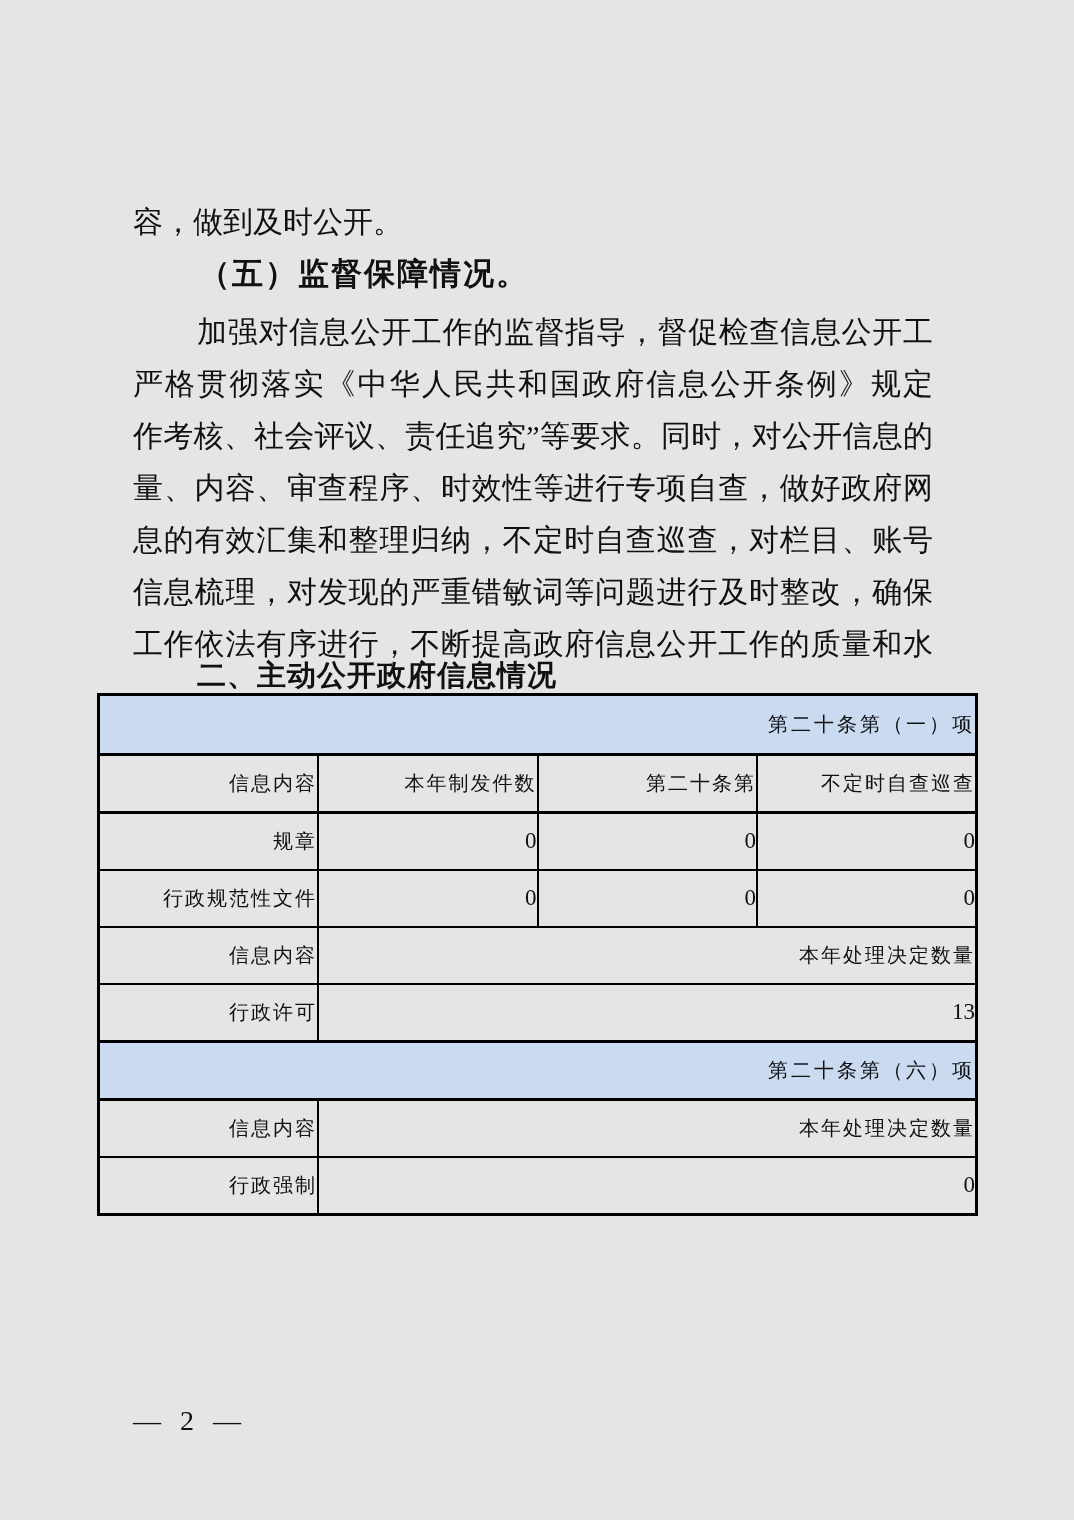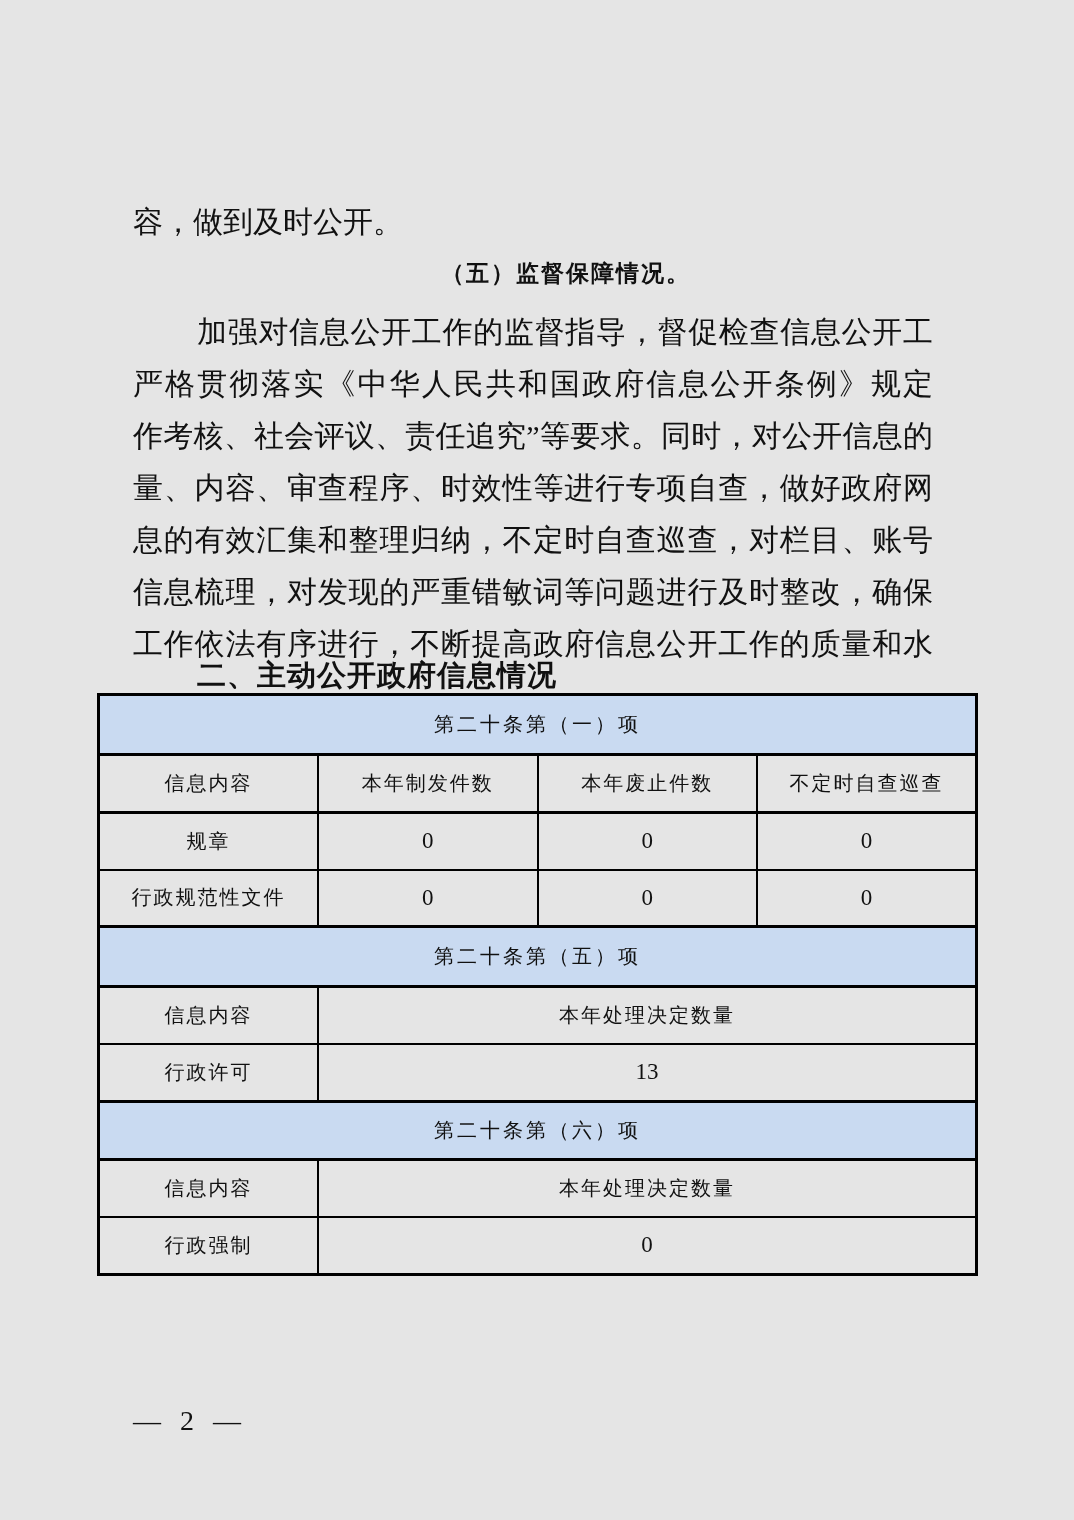--- a/index.html
+++ b/index.html
@@ -31,26 +31,25 @@
     text-align: justify;
     text-align-last: justify;
     overflow: hidden;
   }
   .indent2 { text-indent: 64px; }
   .h-five {
     position: absolute;
     left: 133px;
     top: 248px;
     width: 800px;
-    font-size: 23px;
+    font-size: 31px;
     line-height: 52px;
     font-weight: bold;
     text-indent: 66px;
     letter-spacing: 2px;
-    text-align: center;
   }
   .h-two {
     position: absolute;
     left: 133px;
     top: 655px;
     width: 800px;
     font-size: 29px;
     line-height: 40px;
     font-weight: bold;
     text-indent: 64px;
@@ -64,21 +63,21 @@
     top: 693px;
     width: 881px;
     border-collapse: collapse;
     table-layout: fixed;
     border: 3px solid #000000;
     font-size: 20px;
   }
   .report-table col { width: 25%; }
   .report-table td {
     border: 2px solid #000000;
-    text-align: center;
+    text-align: right;
     vertical-align: middle;
     padding: 0;
     letter-spacing: 2px;
   }
   .report-table td.band {
     background: #c9daf1;
     border-top: 3px solid #000000;
     border-bottom: 3px solid #000000;
     letter-spacing: 3px;
   }
@@ -128,39 +127,36 @@
         <col>
       </colgroup>
 
     <tbody>
         <tr class="r60">
       <td class="band" colspan="4">第二十条第（一）项</td>
     </tr>
     <tr class="r58 thick-bottom">
       <td>信息内容</td>
       <td>本年制发件数</td>
-      <td>本年废止件数</td>
+      <td>第二十条第</td>
       <td>不定时自查巡查</td>
     </tr>
     <tr class="r57">
       <td>规章</td>
       <td class="num">0</td>
       <td class="num">0</td>
       <td class="num">0</td>
     </tr>
     <tr class="r57">
       <td>行政规范性文件</td>
       <td class="num">0</td>
       <td class="num">0</td>
       <td class="num">0</td>
     </tr>
 
-    <tr class="r60">
-      <td class="band" colspan="4">第二十条第（五）项</td>
-    </tr>
     <tr class="r57">
       <td>信息内容</td>
       <td colspan="3">本年处理决定数量</td>
     </tr>
     <tr class="r58">
       <td>行政许可</td>
       <td colspan="3" class="num">13</td>
     </tr>
 
     <tr class="r58">

